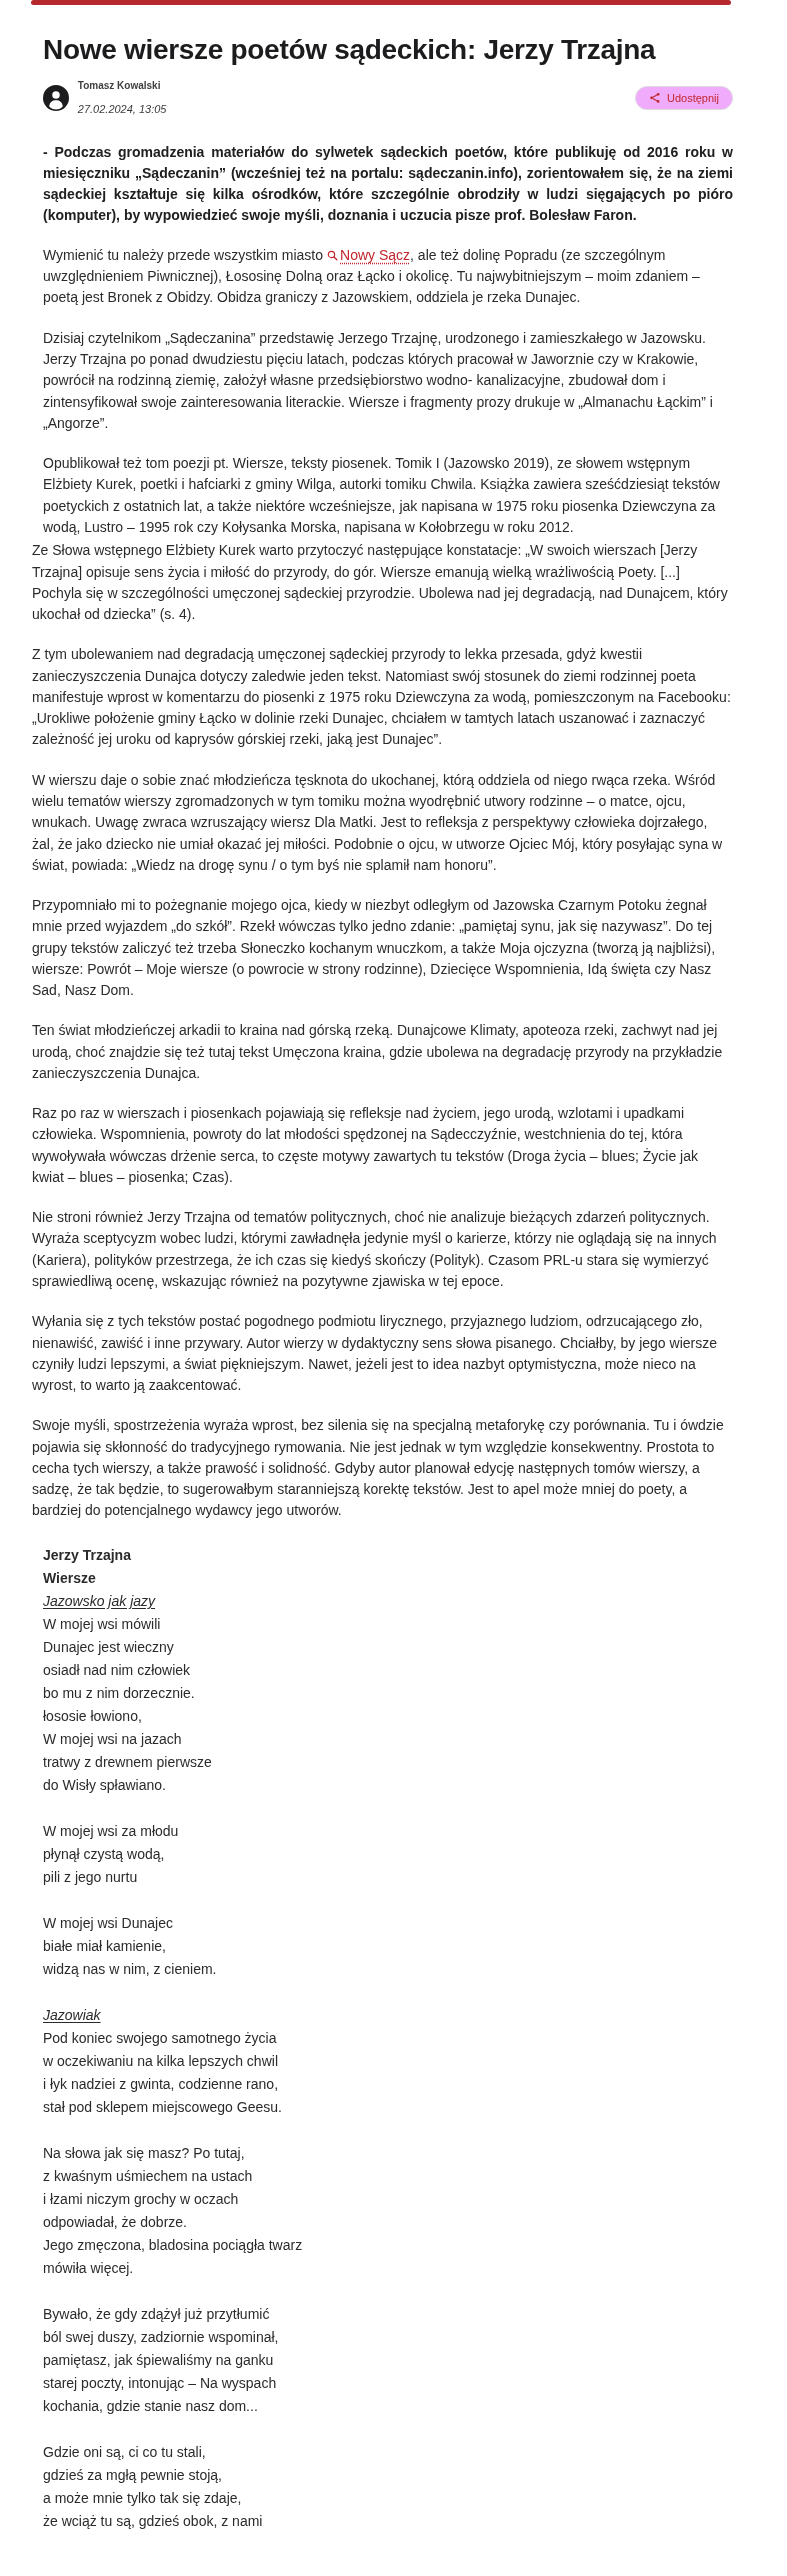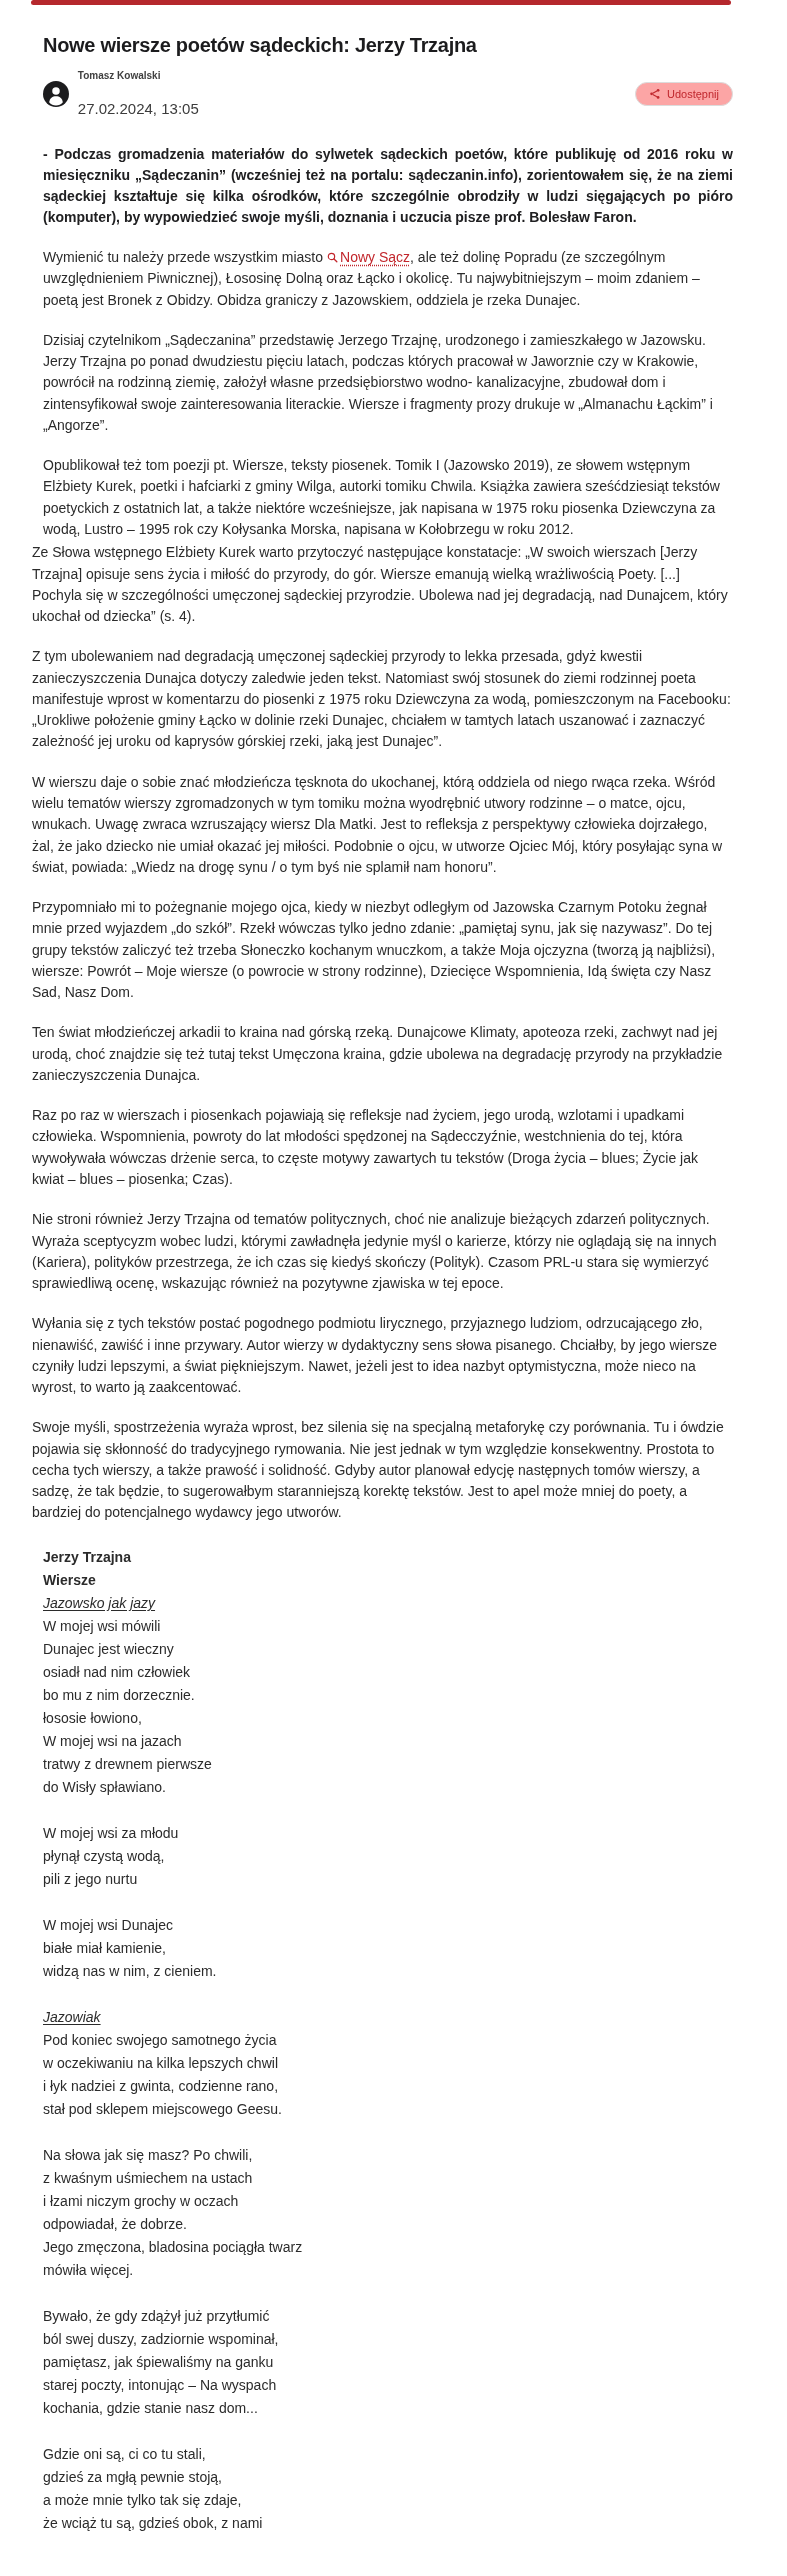--- a/index.html
+++ b/index.html
@@ -1,31 +1,31 @@
 <!DOCTYPE html>
 <html lang="pl" style="font-size:11.7px"><head>
 <meta charset="utf-8">
 <style>
   html,body{margin:0;padding:0;background:#ffffff;}
   body{font-family:"Liberation Sans",sans-serif;color:#2b2b2b;}
   .page{width:787px;background:#fff;}
   .top-bar{height:5.1px;width:700px;margin-left:31px;background:#b5282d;border-radius:2.9px;}
   .container{padding:0 54px 31px 32px;}
   .article-title{
-    margin:28px 0 0 11px;font-size:20px;line-height:1.22;font-weight:bold;
+    margin:28px 0 0 11px;font-size:28px;line-height:1.22;font-weight:bold;
     color:#1c1c1e;letter-spacing:-0.3px;
   }
   .byline-row{display:flex;align-items:center;margin:13px 0 0 11px;}
   .avatar{width:26px;height:26px;flex:0 0 26px;}
   .author-meta{margin-left:8.8px;}
   .author-name{font-size:10px;font-weight:bold;color:#404040;line-height:1.25;}
-  .publish-date{font-size:15px;color:#3c3c3c;margin-top:17px;line-height:1.2;}
+  .publish-date{font-size:11px;color:#3c3c3c;margin-top:10px;line-height:1.2;font-style:italic;}
   .share-button{
     margin-left:auto;display:inline-flex;align-items:center;gap:6.6px;
-    background:#fca5a5;border:0.7px solid #dcdcdc;border-radius:14.6px;
+    background:#f0abfc;border:0.7px solid #dcdcdc;border-radius:14.6px;
     padding:5.1px 13px;color:#c0272d;font-size:11px;font-family:inherit;cursor:pointer;
   }
   .share-button svg{display:block;}
   .lead{
     margin:26px 0 0 11px;font-size:14px;line-height:1.5;font-weight:bold;
     text-align:justify;color:#202022;
   }
   .para{font-size:14px;line-height:1.52;margin:19px 0 0 0;color:#2b2b2b;}
   .para.indent{margin-left:11px;}
   .para.tight{margin-top:2.2px;}
@@ -127,21 +127,21 @@
           </div>
           <div class="poem">
             <div class="poem-title">Jazowiak</div>
             <div class="stanza">
               <div>Pod koniec swojego samotnego życia</div>
               <div>w oczekiwaniu na kilka lepszych chwil</div>
               <div>i łyk nadziei z gwinta, codzienne rano,</div>
               <div>stał pod sklepem miejscowego Geesu.</div>
             </div>
             <div class="stanza">
-              <div>Na słowa jak się masz? Po chwili,</div>
+              <div>Na słowa jak się masz? Po tutaj,</div>
               <div>z kwaśnym uśmiechem na ustach</div>
               <div>i łzami niczym grochy w oczach</div>
               <div>odpowiadał, że dobrze.</div>
               <div>Jego zmęczona, bladosina pociągła twarz</div>
               <div>mówiła więcej.</div>
             </div>
             <div class="stanza">
               <div>Bywało, że gdy zdążył już przytłumić</div>
               <div>ból swej duszy, zadziornie wspominał,</div>
               <div>pamiętasz, jak śpiewaliśmy na ganku</div>

